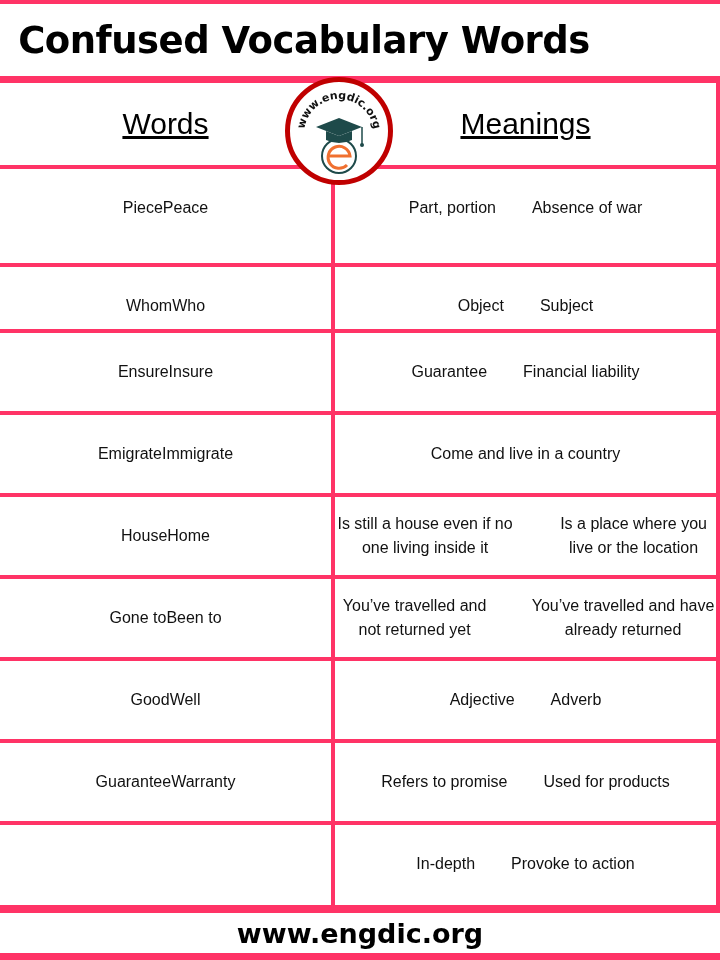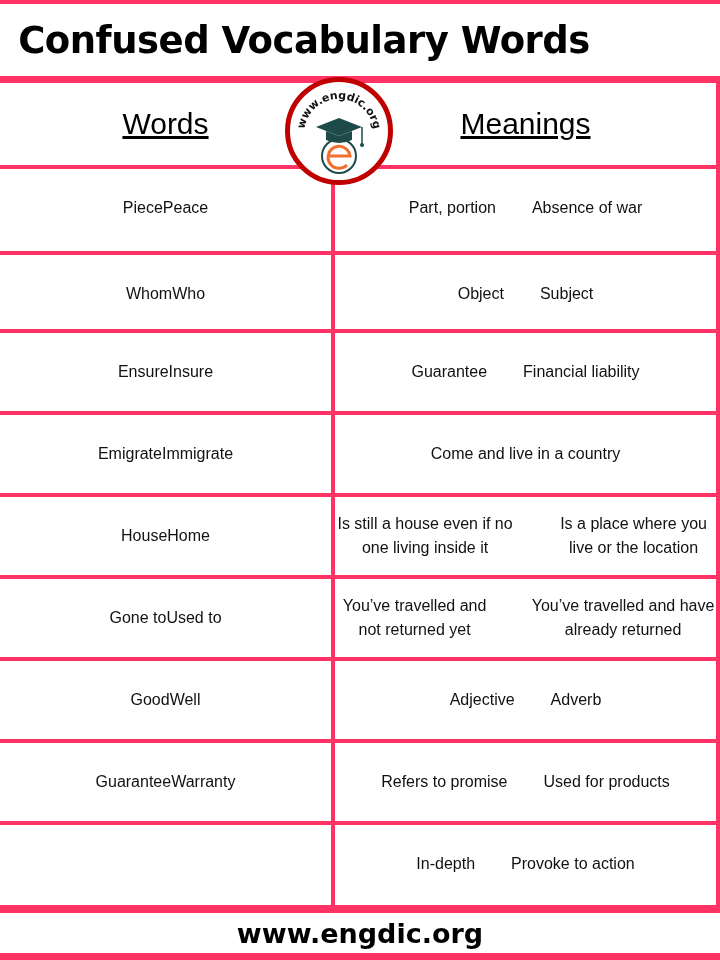--- a/index.html
+++ b/index.html
@@ -75,21 +75,21 @@
     <div class="cell word">
       <span>Piece</span>
         <span>Peace</span>
     </div>
     <div class="cell meaning">
       <span>Part, portion</span>
         <span>Absence of war</span>
     </div>
   </div>
 
-  <div class="row" style="top:168px">
+  <div class="row" style="top:180px">
     <div class="hline" style="top:0"></div>
     <div class="cell word">
       <span>Whom</span>
         <span>Who</span>
     </div>
     <div class="cell meaning">
       <span>Object</span>
         <span>Subject</span>
     </div>
   </div>
@@ -126,21 +126,21 @@
     <div class="cell meaning">
       <span>Is still a house even if no one living inside it</span>
         <span>Is a place where you live or the location</span>
     </div>
   </div>
 
   <div class="row" style="top:492px">
     <div class="hline" style="top:0"></div>
     <div class="cell word">
       <span>Gone to</span>
-        <span>Used to</span>
+        <span>Been to</span>
     </div>
     <div class="cell meaning">
       <span>You’ve travelled and not returned yet</span>
         <span>You’ve travelled and have already returned</span>
     </div>
   </div>
 
   <div class="row" style="top:574px">
     <div class="hline" style="top:0"></div>
     <div class="cell word">

